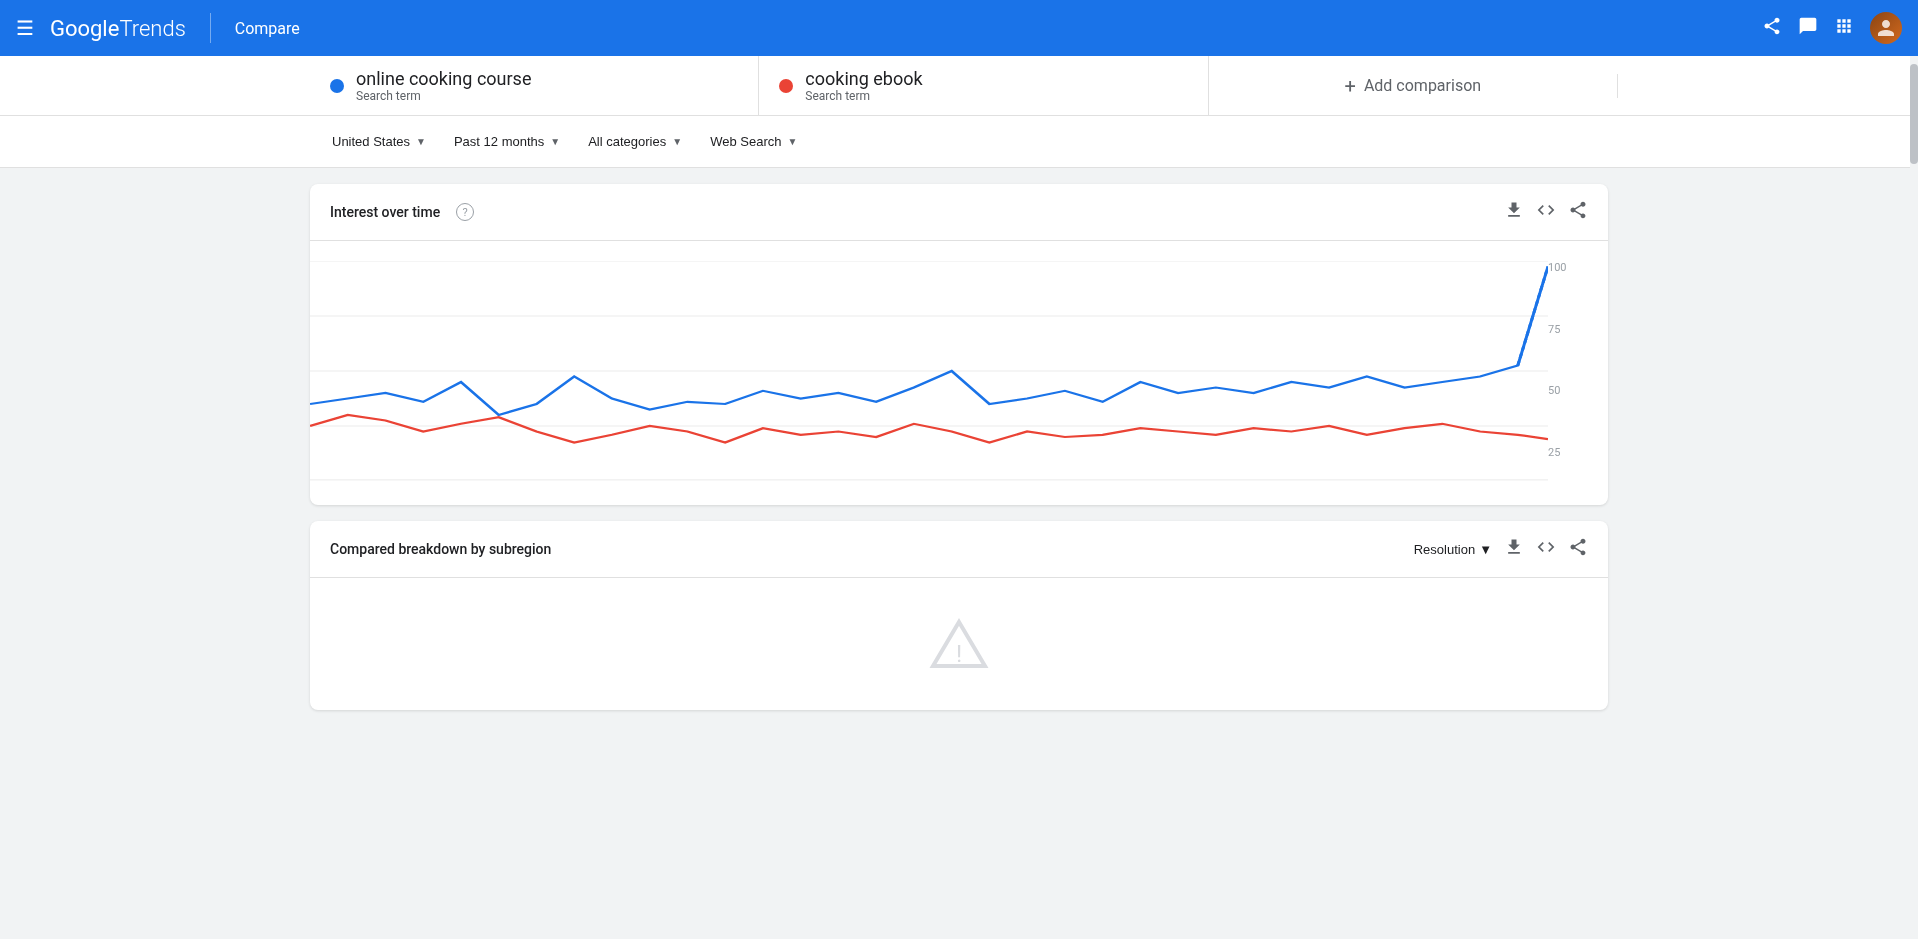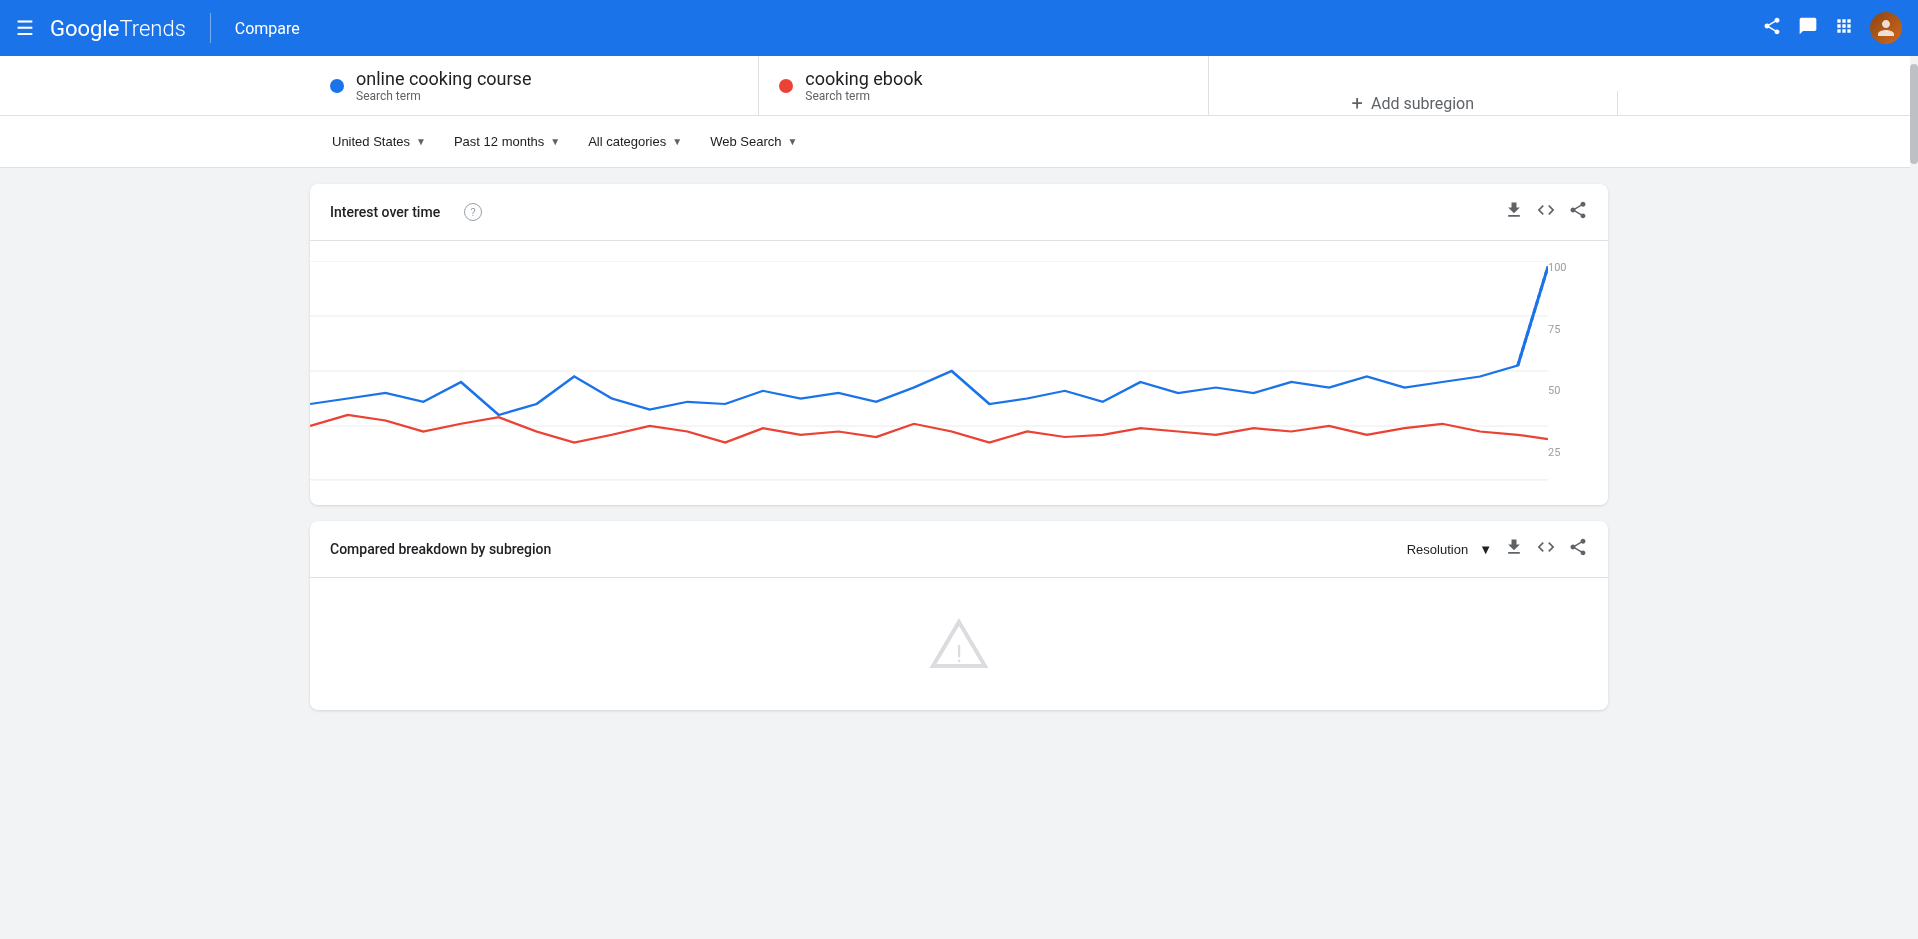--- a/index.html
+++ b/index.html
@@ -23,21 +23,21 @@
     .compare-text { color: white; font-size: 16px; font-weight: 400; }
     .header-right { margin-left: auto; display: flex; align-items: center; gap: 16px; }
     .header-icon { color: white; font-size: 20px; cursor: pointer; }
     .avatar { width: 32px; height: 32px; border-radius: 50%; background: #a0522d; overflow: hidden; cursor: pointer; }
 
     
     .search-bar {
       background: white;
       border-bottom: 1px solid #e0e0e0;
       display: flex;
-      align-items: flex-end;
+      align-items: center;
       min-height: 60px;
     }
     .search-term-slot {
       flex: 1;
       border-right: 1px solid #e0e0e0;
       padding: 12px 20px;
       display: flex;
       align-items: center;
       gap: 12px;
     }
@@ -110,21 +110,21 @@
     .card-header {
       padding: 16px 20px;
       display: flex;
       align-items: center;
       justify-content: space-between;
       border-bottom: 1px solid #e0e0e0;
     }
     .card-title-row {
       display: flex;
       align-items: center;
-      gap: 24px;
+      gap: 16px;
     }
     .card-title {
       font-size: 14px;
       color: #202124;
       font-weight: 500;
     }
     .help-icon {
       width: 18px; height: 18px; border-radius: 50%;
       border: 1px solid #9aa0a6;
       display: flex; align-items: center; justify-content: center;
@@ -199,21 +199,21 @@
       justify-content: space-between;
     }
     .resolution-group {
       display: flex;
       align-items: center;
       gap: 12px;
     }
     .resolution-btn {
       display: flex;
       align-items: center;
-      gap: 11px;
+      gap: 4px;
       font-size: 13px;
       color: #202124;
       cursor: pointer;
       background: none;
       border: none;
     }
     .subregion-content {
       padding: 20px;
       min-height: 100px;
       display: flex;
@@ -295,21 +295,21 @@
   <div class="search-term-slot">
     <div class="dot dot-red"></div>
     <div class="term-info">
       <span class="term-name">cooking ebook</span>
       <span class="term-type">Search term</span>
     </div>
   </div>
 
   <div class="add-comparison">
     <span class="add-icon">+</span>
-    <span style="font-size:16px; color:#5f6368;">Add subregion</span>
+    <span style="font-size:16px; color:#5f6368;">Add comparison</span>
   </div>
 
   <div class="search-right-spacer"></div>
 </div>
 
 <div class="filters-bar">
   <button class="filter-btn">
     <span>United States</span>
     <span class="filter-arrow">▼</span>
   </button>

